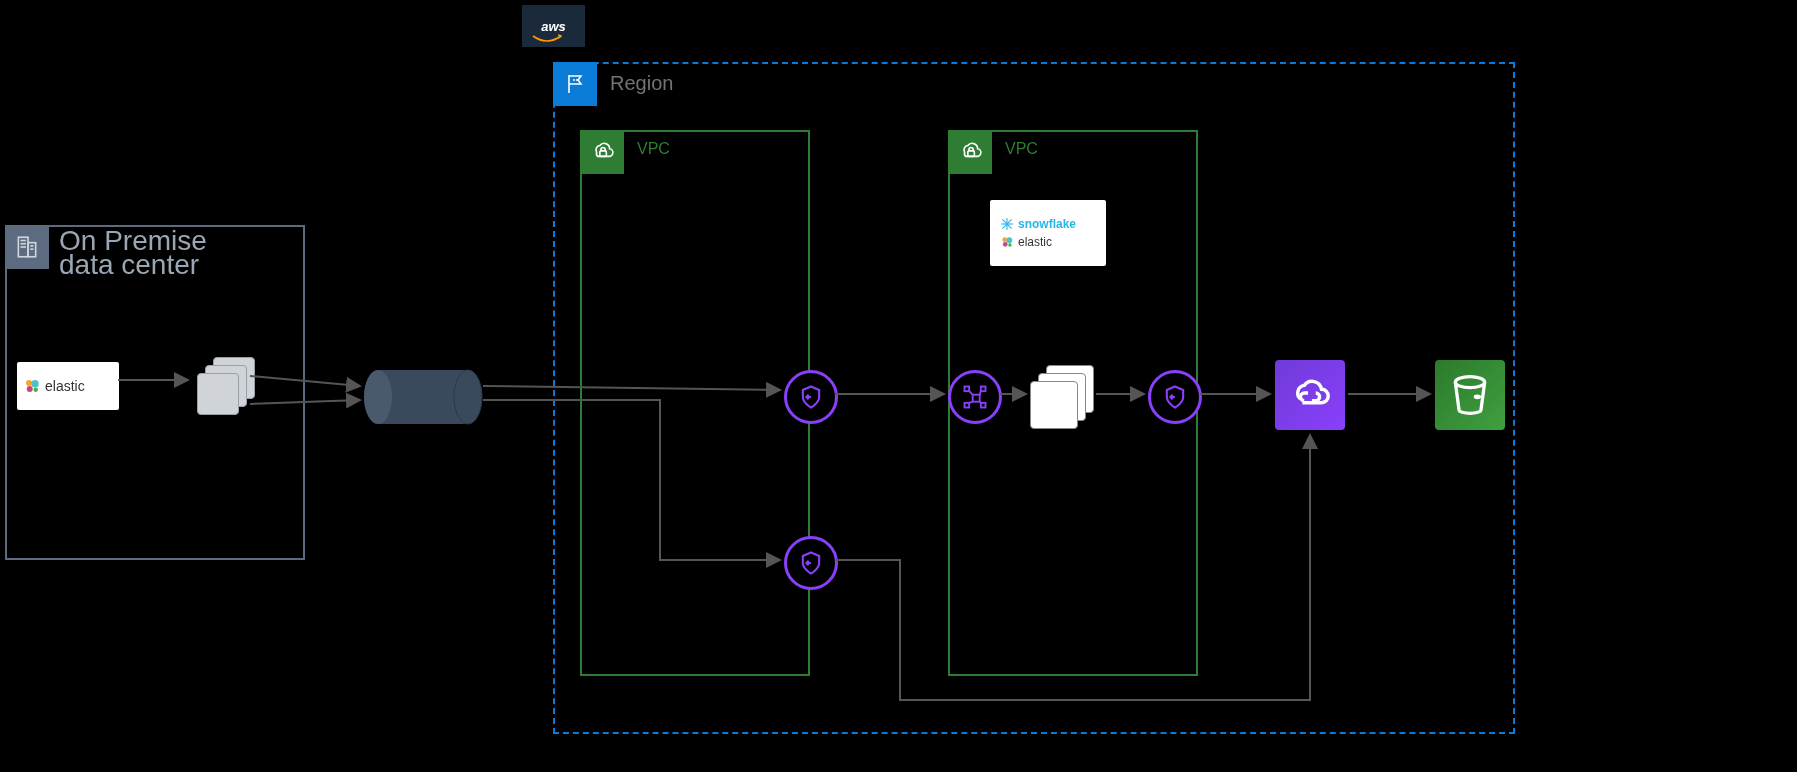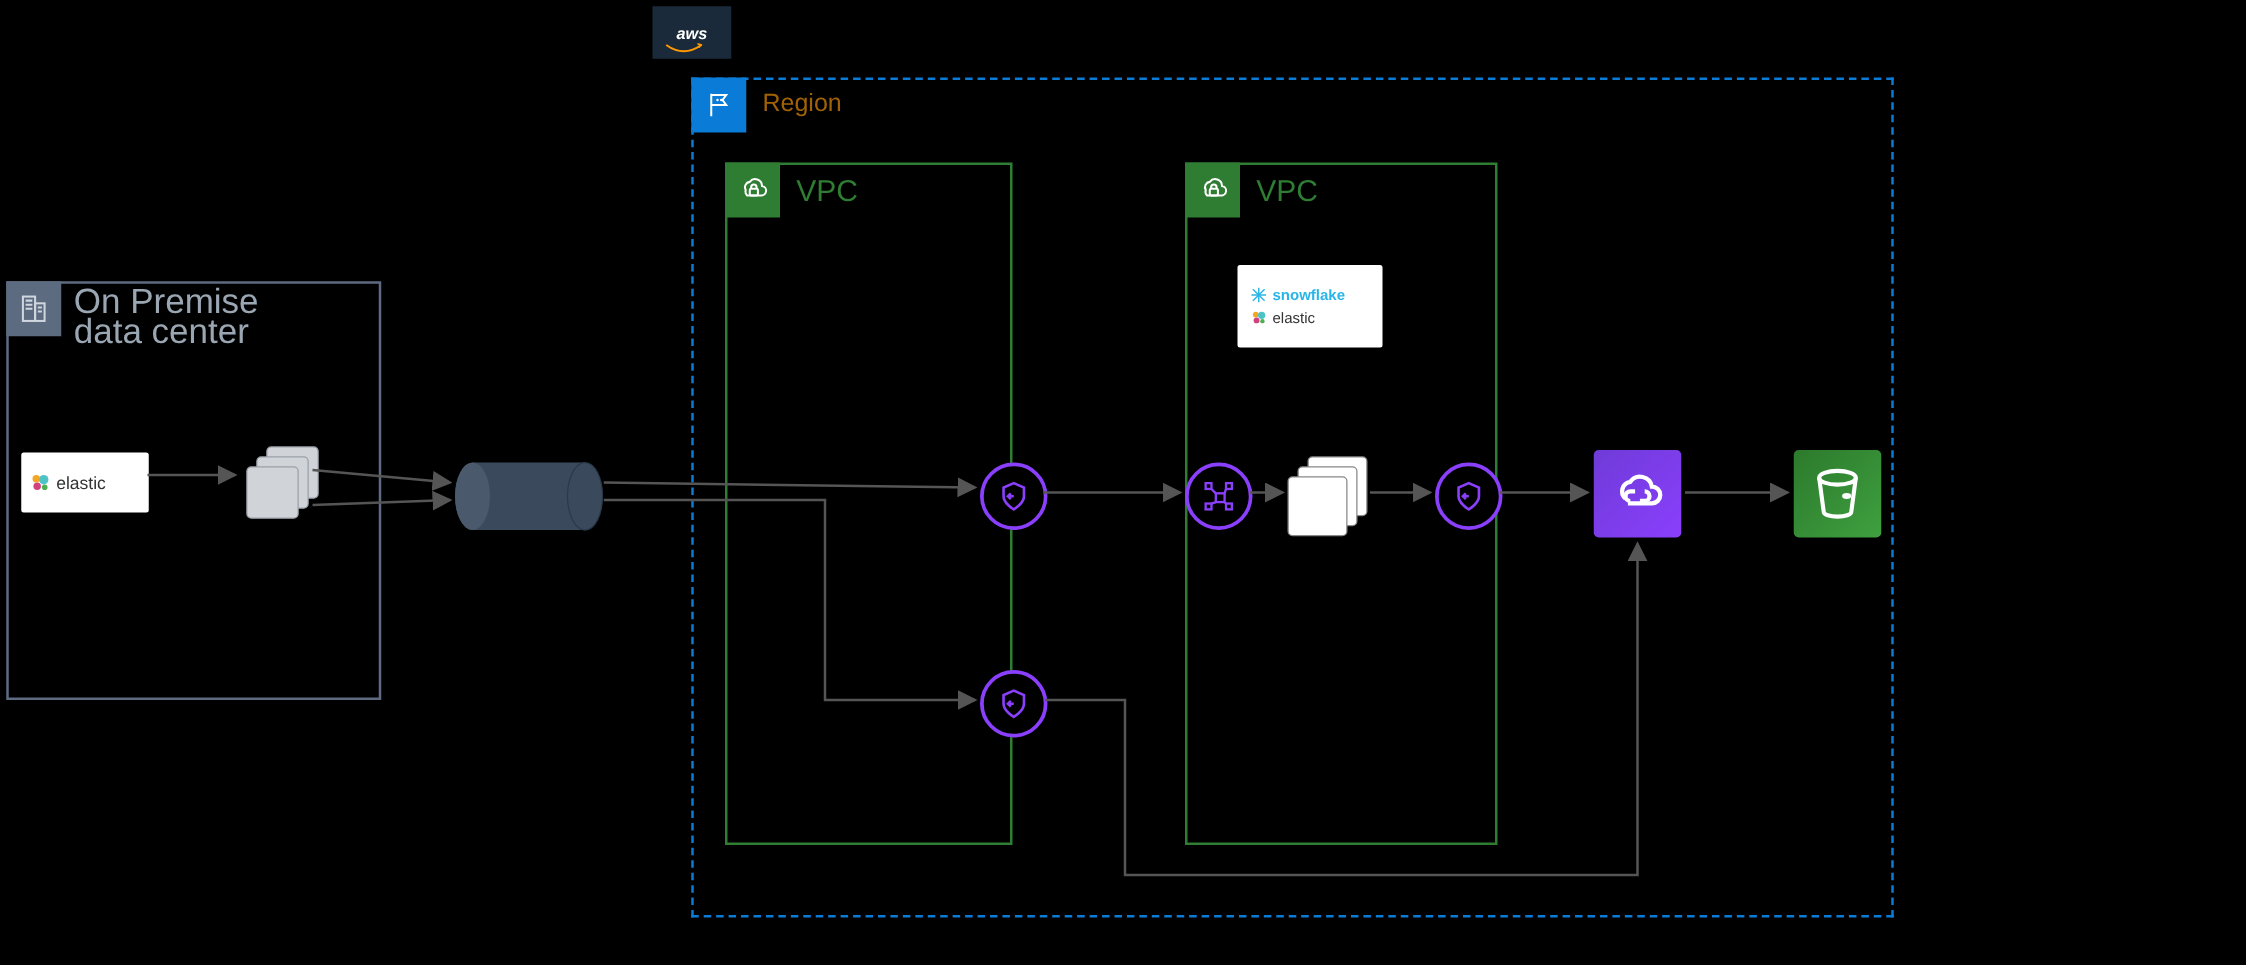--- a/index.html
+++ b/index.html
@@ -43,39 +43,39 @@
   .region-header-icon {
     position: absolute;
     top: -2px; left: -2px;
     width: 44px; height: 44px;
     background: #0a7bd6;
     display:flex; align-items:center; justify-content:center;
   }
   .region-label {
     position: absolute;
     top: 8px; left: 55px;
-    color: #a16207;
+    color: #737373;
     font-size: 20px;
   }
   
   .vpc {
     border: 2px solid #2e7d32;
   }
   .vpc-header-icon {
     position: absolute;
     top: -2px; left: -2px;
     width: 44px; height: 44px;
     background: #2e7d32;
     display:flex; align-items:center; justify-content:center;
   }
   .vpc-label {
     position: absolute;
     top: 8px; left: 55px;
     color: #2e7d32;
-    font-size: 24px;
+    font-size: 16px;
     font-weight: 500;
   }
   
   .aws-tag {
     position: absolute;
     width: 63px; height: 42px;
     background: #1b2a3a;
     display: flex; align-items: center; justify-content: center;
     color: #fff;
     font-style: italic;
@@ -231,21 +231,21 @@
       <svg width="26" height="26" viewBox="0 0 24 24">
           <g stroke="#fff" stroke-width="1.5" fill="none">
             <path d="M7 12a4 4 0 0 1 3-6 5 5 0 0 1 9 3 3.5 3.5 0 0 1-1 7H8a4 4 0 0 1-1-4z"></path>
             <rect x="10" y="11" width="6" height="5" rx="1"></rect>
             <path d="M11 11v-1a2 2 0 0 1 4 0v1"></path>
           </g>
         </svg>
     </div>
     <div class="vpc-label">VPC</div>
 
-    <div class="card" style="top:80px; left:40px; width:100px; height:58px;padding-left:10px;">
+    <div class="card" style="top:68px; left:40px; width:100px; height:58px;padding-left:10px;">
       <div class="row">
         <svg width="14" height="14" viewBox="0 0 24 24">
           <g stroke="#29b5e8" stroke-width="2">
               <line x1="12" y1="2" x2="12" y2="22"></line>
               <line x1="2" y1="12" x2="22" y2="12"></line>
               <line x1="4" y1="4" x2="20" y2="20"></line>
               <line x1="20" y1="4" x2="4" y2="20"></line>
             </g>
         </svg>
         <span style="color:#29b5e8;font-size:12px;font-weight:600;">snowflake</span>

